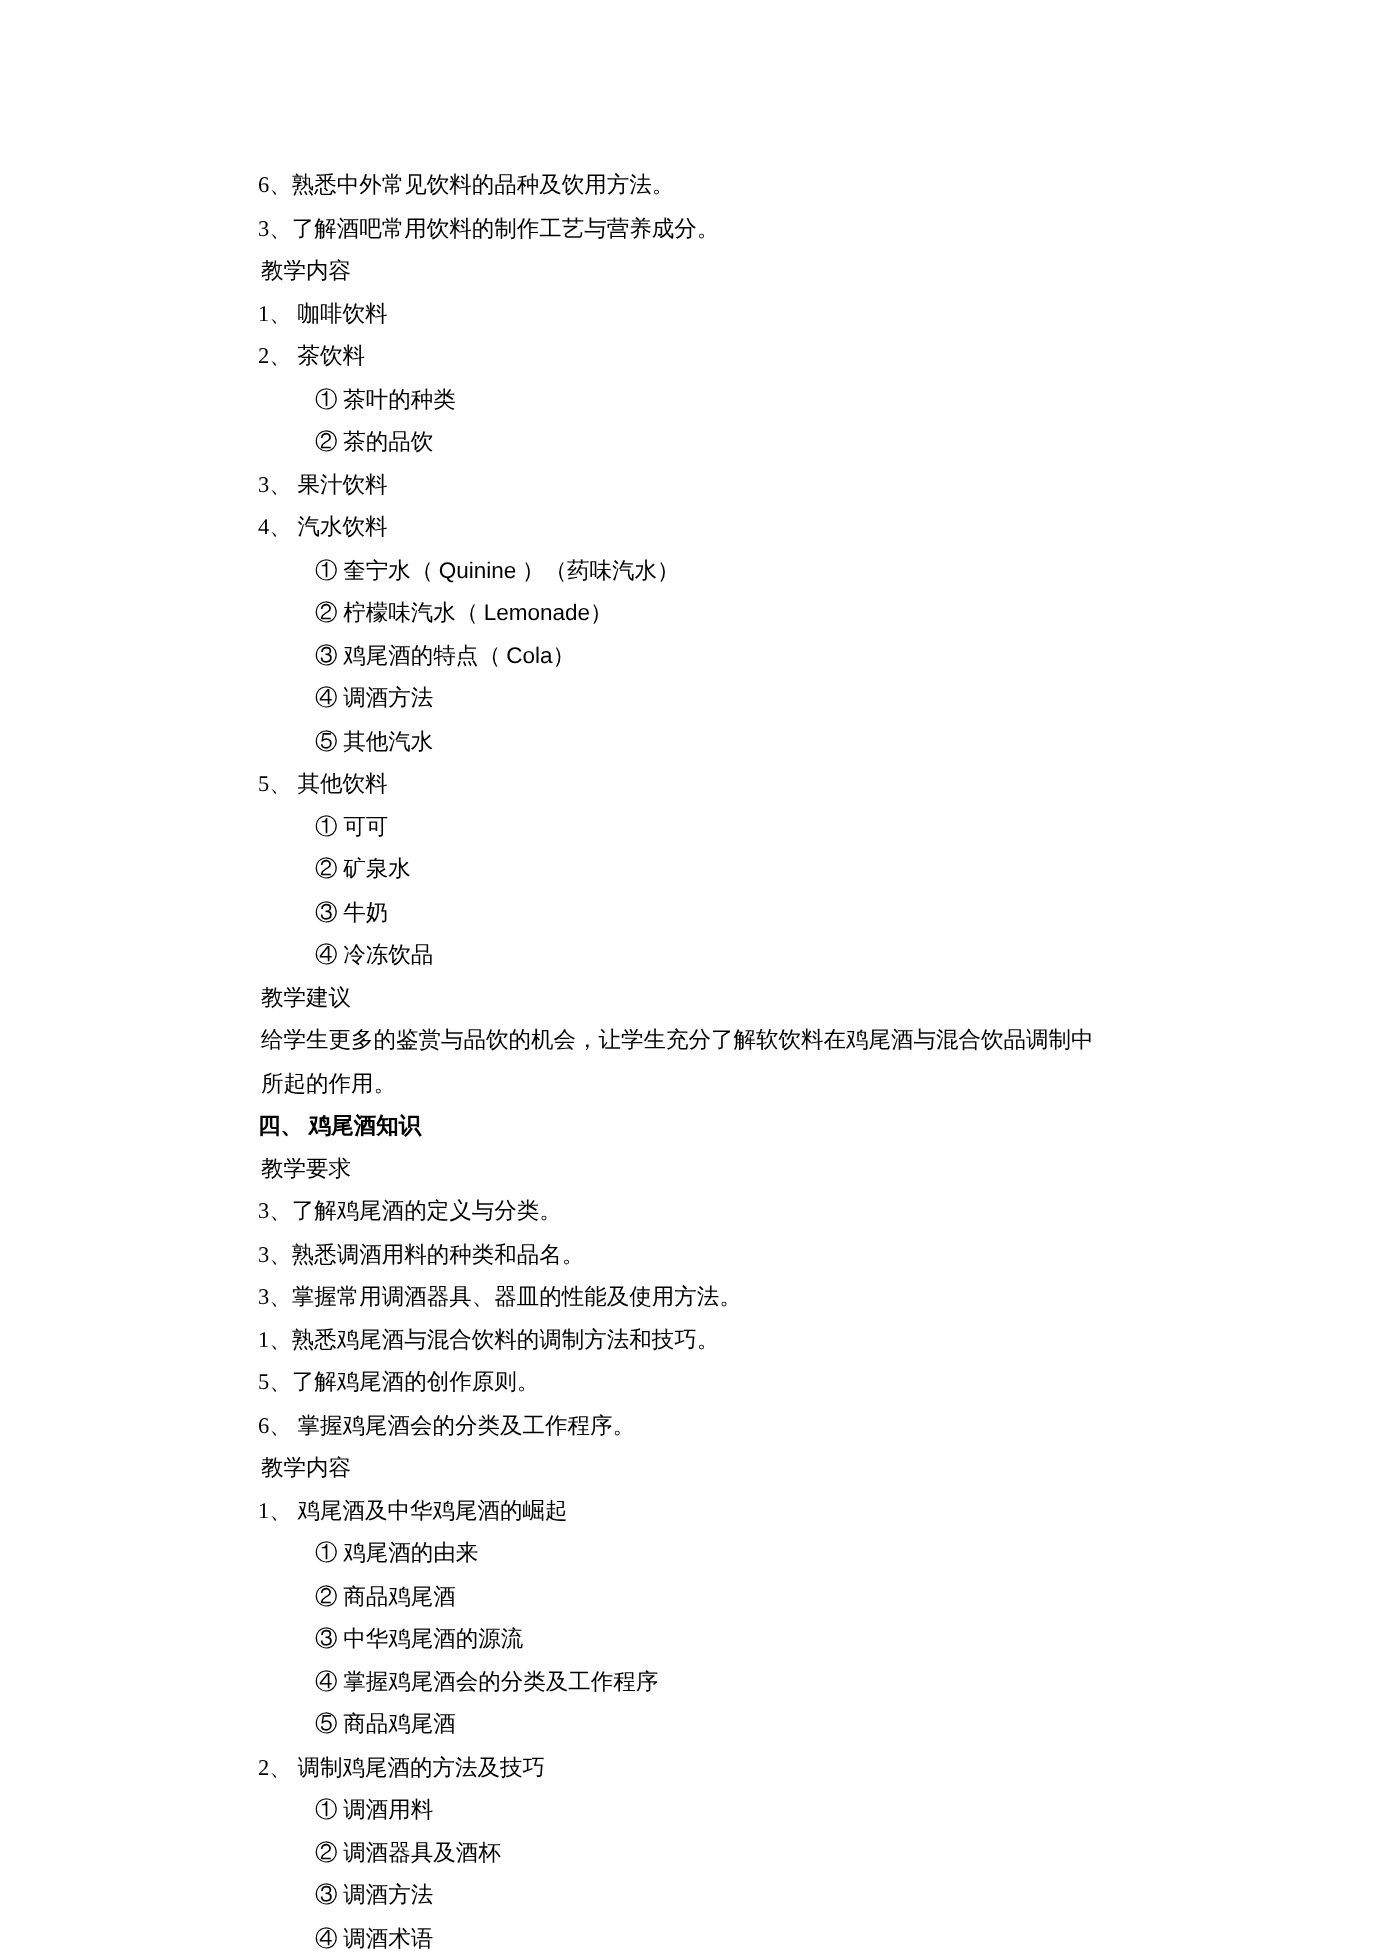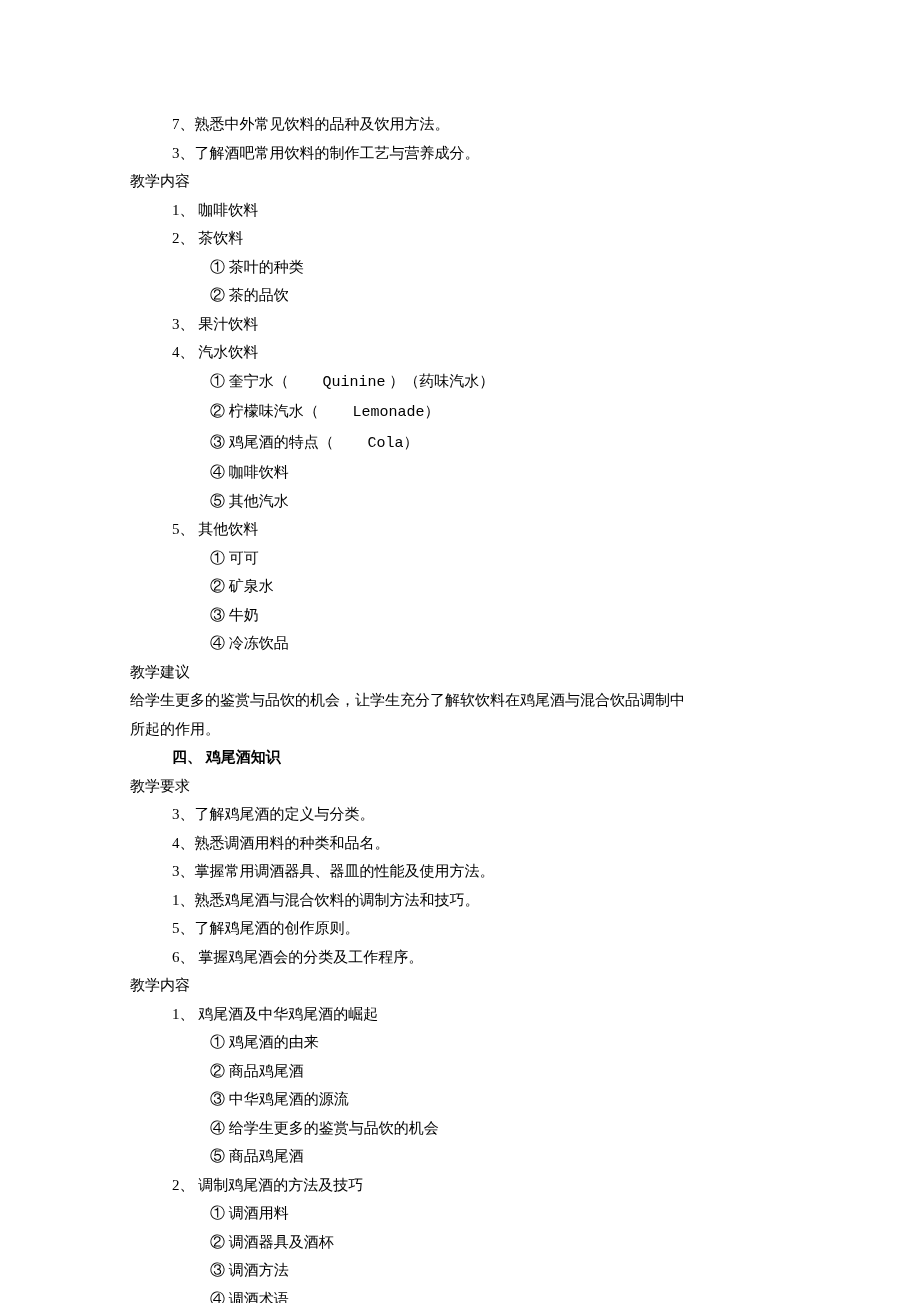--- a/index.html
+++ b/index.html
@@ -9,65 +9,65 @@
       color: #000;
       background: #fff;
       margin: 0;
       padding: 110px 130px 80px 130px;
       width: 920px;
       box-sizing: border-box;
     }
     .indent-1 { padding-left: 42px; }
     .indent-2 { padding-left: 80px; }
     .indent-heading { padding-left: 42px; font-weight: bold; }
-    .no-indent { padding-left: 0; }
+    .no-indent { padding-left: 0; margin-left: 44px; }
     .line { display: block; }
-    .latin { font-family: Liberation Mono, monospace; margin-left: 30px; }
+    .latin { font-family: Liberation Sans, sans-serif; }
   </style>
 </head>
 <body>
 
-<span class="line indent-1">7、熟悉中外常见饮料的品种及饮用方法。</span>
+<span class="line indent-1">6、熟悉中外常见饮料的品种及饮用方法。</span>
 <span class="line indent-1">3、了解酒吧常用饮料的制作工艺与营养成分。</span>
 
 <span class="line no-indent">教学内容</span>
 <span class="line indent-1">1、 咖啡饮料</span>
 <span class="line indent-1">2、 茶饮料</span>
 <span class="line indent-2">①  茶叶的种类</span>
 <span class="line indent-2">②  茶的品饮</span>
 <span class="line indent-1">3、 果汁饮料</span>
 <span class="line indent-1">4、 汽水饮料</span>
 <span class="line indent-2"><span>①  奎宁水（ </span><span class="latin">Quinine</span><span> ）（药味汽水）</span></span>
 <span class="line indent-2"><span>②  柠檬味汽水（   </span><span class="latin">Lemonade</span><span>）</span></span>
 <span class="line indent-2"><span>③  鸡尾酒的特点（   </span><span class="latin">Cola</span><span>）</span></span>
-<span class="line indent-2">④  咖啡饮料</span>
+<span class="line indent-2">④  调酒方法</span>
 <span class="line indent-2">⑤  其他汽水</span>
 <span class="line indent-1">5、 其他饮料</span>
 <span class="line indent-2">①  可可</span>
 <span class="line indent-2">②  矿泉水</span>
 <span class="line indent-2">③  牛奶</span>
 <span class="line indent-2">④  冷冻饮品</span>
 
 <span class="line no-indent">教学建议</span>
 <span class="line no-indent">        给学生更多的鉴赏与品饮的机会，让学生充分了解软饮料在鸡尾酒与混合饮品调制中</span>
 <span class="line no-indent">所起的作用。</span>
 
 <span class="line indent-heading">四、 鸡尾酒知识</span>
 <span class="line no-indent">教学要求</span>
 <span class="line indent-1">3、了解鸡尾酒的定义与分类。</span>
-<span class="line indent-1">4、熟悉调酒用料的种类和品名。</span>
+<span class="line indent-1">3、熟悉调酒用料的种类和品名。</span>
 <span class="line indent-1">3、掌握常用调酒器具、器皿的性能及使用方法。</span>
 <span class="line indent-1">1、熟悉鸡尾酒与混合饮料的调制方法和技巧。</span>
 <span class="line indent-1">5、了解鸡尾酒的创作原则。</span>
 <span class="line indent-1">6、 掌握鸡尾酒会的分类及工作程序。</span>
 
 <span class="line no-indent">教学内容</span>
 <span class="line indent-1">1、 鸡尾酒及中华鸡尾酒的崛起</span>
 <span class="line indent-2">①  鸡尾酒的由来</span>
 <span class="line indent-2">②  商品鸡尾酒</span>
 <span class="line indent-2">③  中华鸡尾酒的源流</span>
-<span class="line indent-2">④  给学生更多的鉴赏与品饮的机会</span>
+<span class="line indent-2">④  掌握鸡尾酒会的分类及工作程序</span>
 <span class="line indent-2">⑤  商品鸡尾酒</span>
 <span class="line indent-1">2、 调制鸡尾酒的方法及技巧</span>
 <span class="line indent-2">①  调酒用料</span>
 <span class="line indent-2">②  调酒器具及酒杯</span>
 <span class="line indent-2">③  调酒方法</span>
 <span class="line indent-2">④  调酒术语</span>
 
 </body></html>

